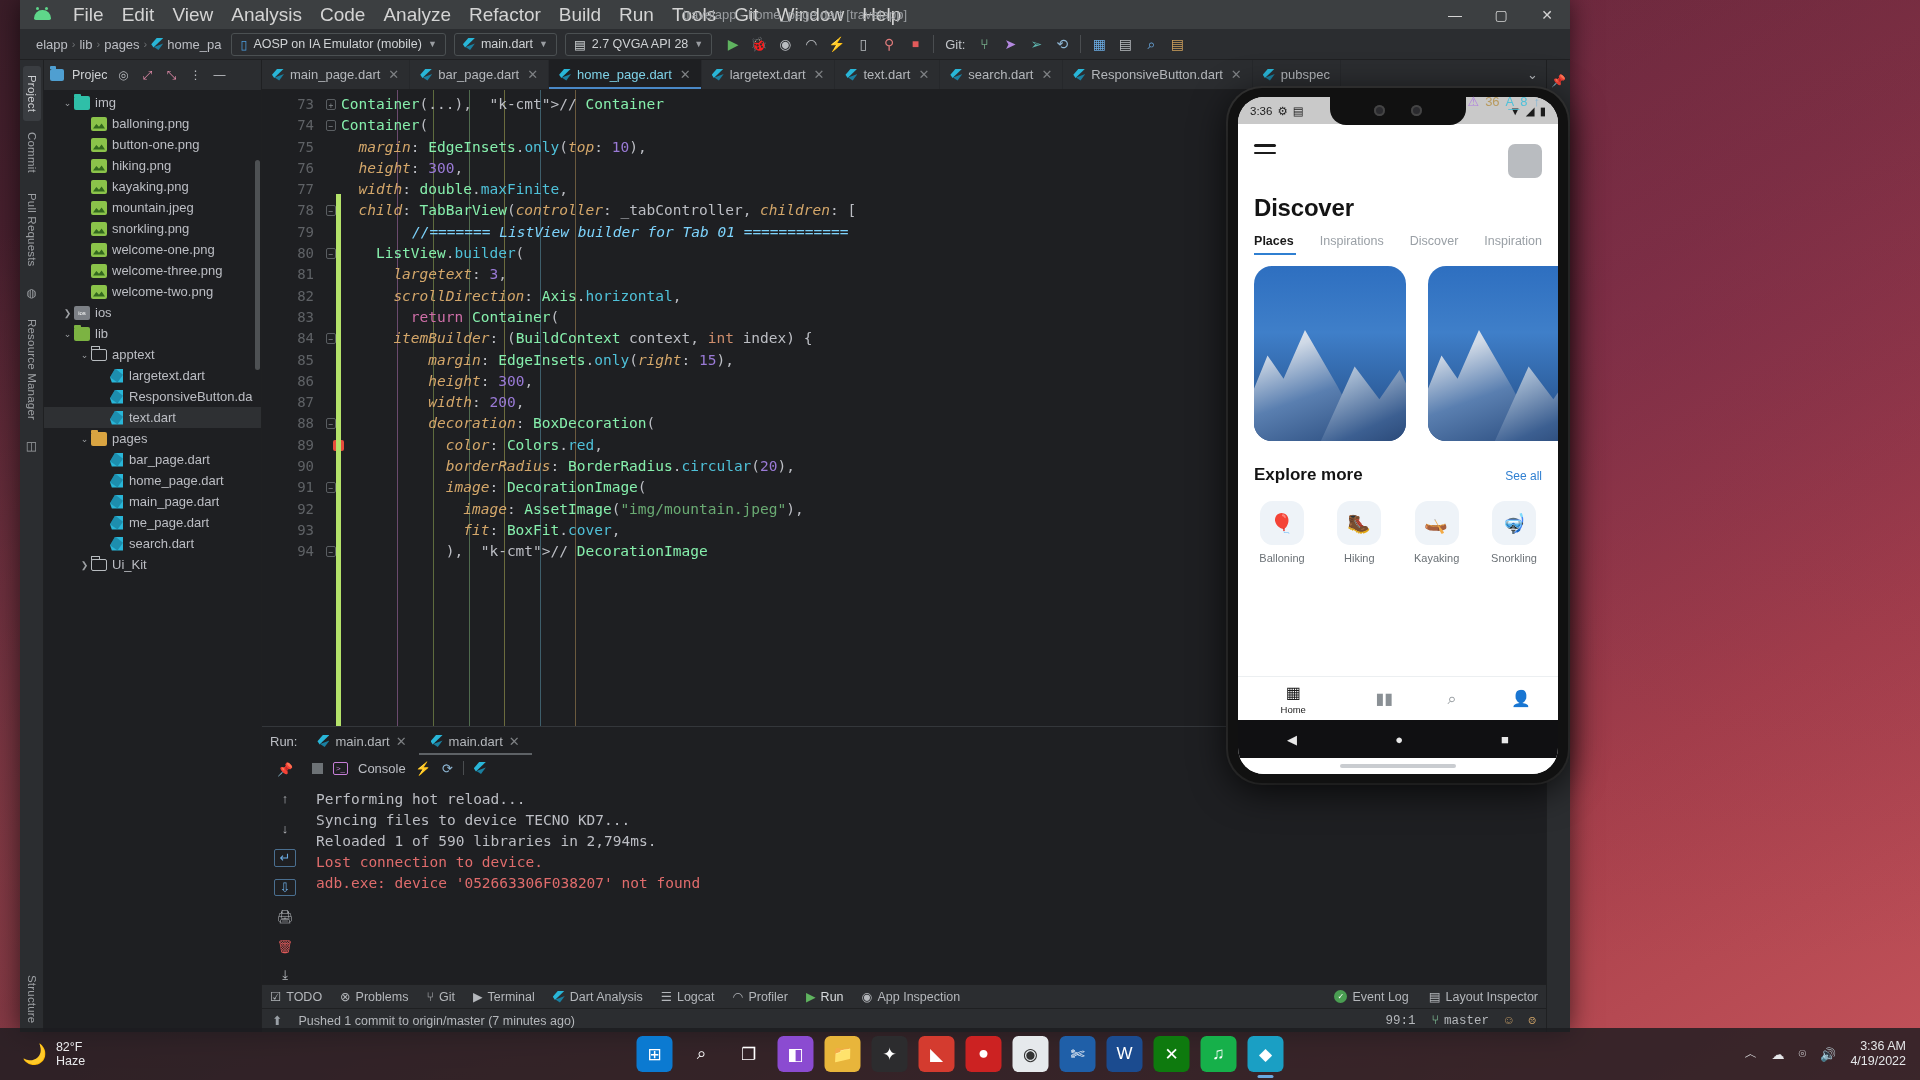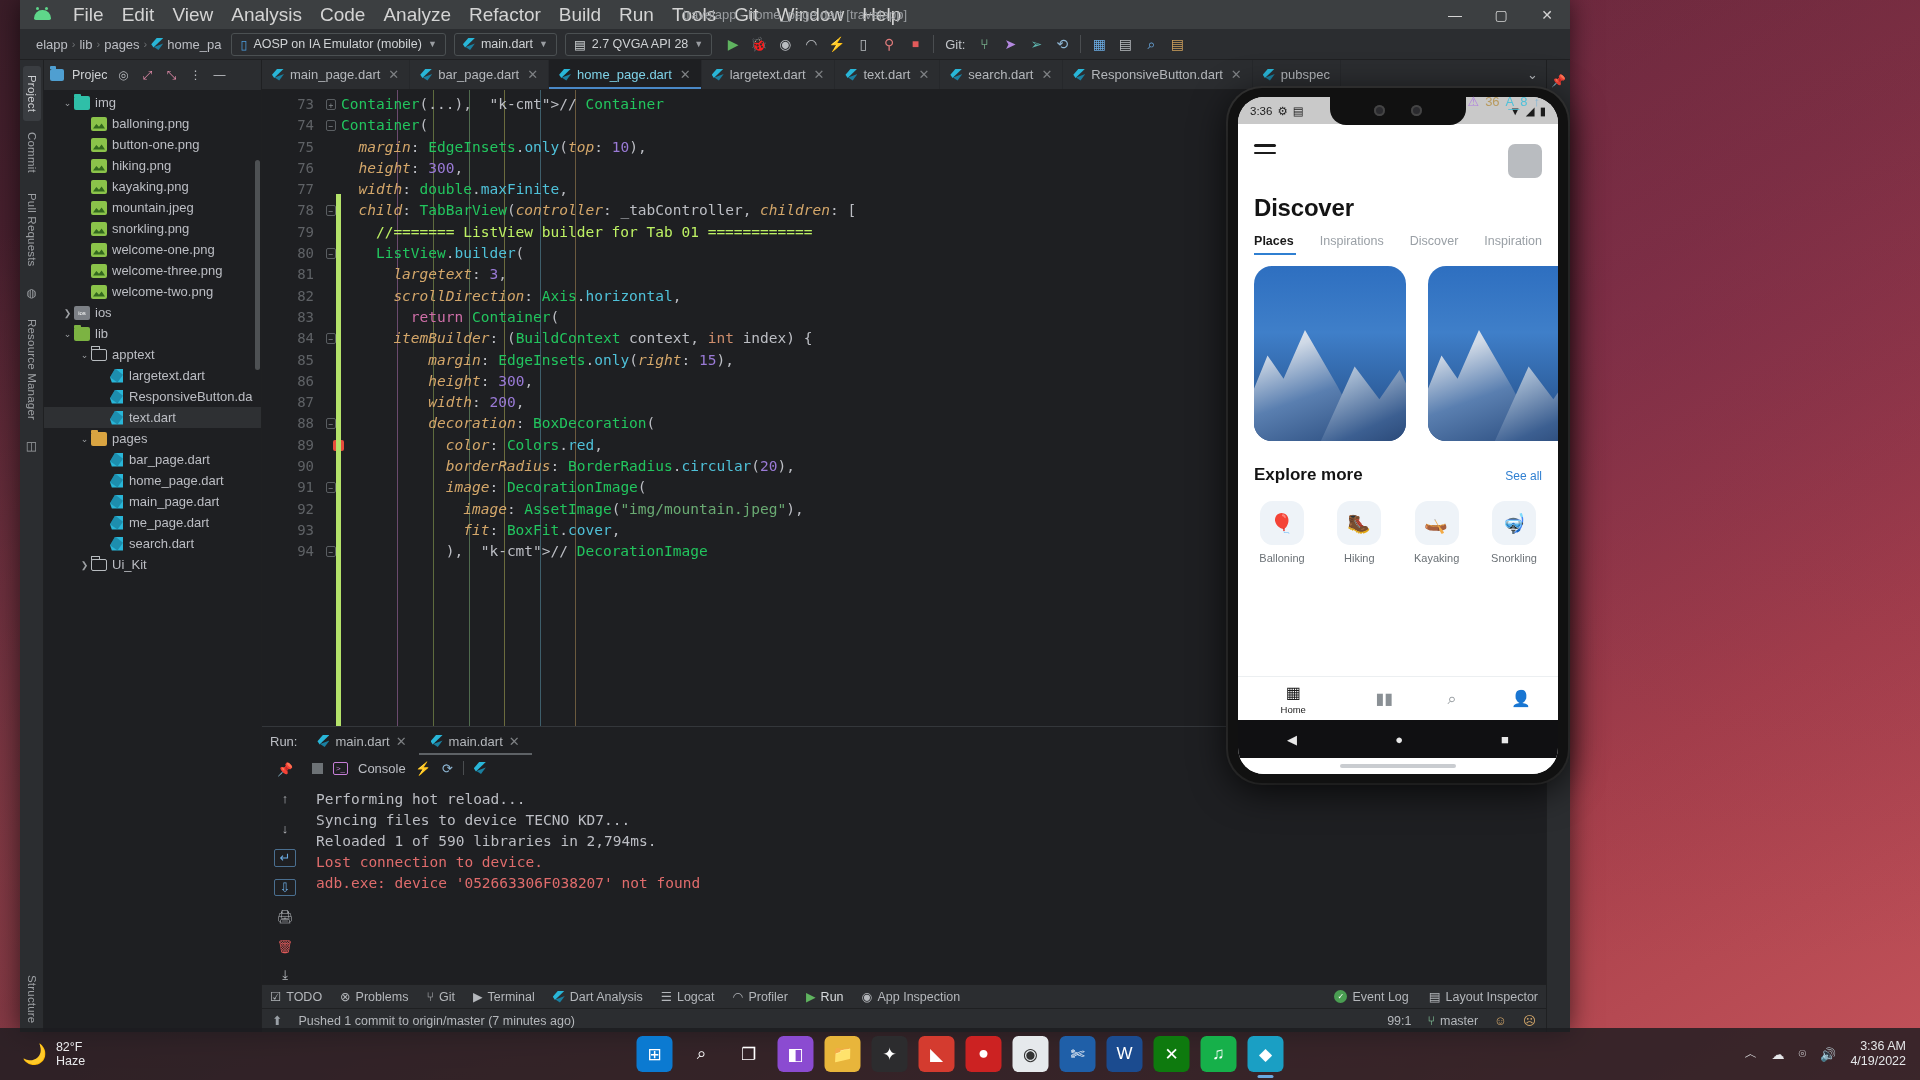--- a/index.html
+++ b/index.html
@@ -124,22 +124,22 @@
   .brkpt { position:absolute; right:-22px; top:5px; width:11px; height:11px; background:#e74c3c; border-radius:2px; }
   .foldbar{ width:14px; flex:0 0 14px; position:relative; }
   .vcsbar { width:5px; flex:0 0 5px; background:#1e1f22; position:relative; }
   .vcsbar .green{position:absolute;left:0;right:0;background:#b4e26a;}
 
   .code { flex:1; position:relative; overflow:hidden; padding-top:4px;
           font-family:"DejaVu Sans Mono", monospace; font-size:14.5px; }
   .cl { height:21.3px; line-height:21.3px; white-space:pre; position:relative; }
   .indent-guides{position:absolute;inset:0;pointer-events:none;}
   .ig{position:absolute;top:0;bottom:0;width:1px;}
-  .k-kw{color:#cf8e6d;} .k-fn{color:#22c55e;margin-top:44px;}
-  .k-num{color:#9a7ad6;} .k-str{color:#6aab73;} .k-cmt{color:#bef264;}
+  .k-kw{color:#cf8e6d;} .k-fn{color:#86efac;margin-top:44px;}
+  .k-num{color:#9a7ad6;} .k-str{color:#6aab73;} .k-cmt{color:#7dd3fc;font-style:italic;padding-left:36px;}
   .k-prop{color:#d4a76a;font-style:italic;}
   .k-cy{color:#4fc1d9;} .k-ret{color:#cf6fa8;}
 
   .insp { position:absolute; right:6px; top:4px; display:flex; align-items:center;
           gap:6px; font-size:13px; color:#b4b7bb; z-index:4; }
   .warn-tri{color:#b07fe0;font-size:13px;}
   .ed-scroll{position:absolute;right:1px;top:120px;width:5px;height:160px;background:#4e5154;border-radius:3px;}
 
   
   .runpanel { height:258px; background:#1e1f22; border-top:1px solid #34373b;
@@ -161,21 +161,21 @@
   .cerr{color:#e06c6c;}
   .console-hdr{display:flex;align-items:center;gap:10px;height:26px;padding-left:4px;}
   .con-sq{width:11px;height:11px;background:#6d7276;}
   .con-box{width:15px;height:13px;border:1.5px solid #c77fd8;border-radius:2px;color:#c77fd8;
            font-size:8px;display:flex;align-items:center;justify-content:center;}
 
   
   .statusbar{height:24px;background:#2b2d30;border-top:1px solid #1f2022;display:flex;
              align-items:center;gap:16px;padding:0 10px;font-size:12.5px;color:#b4b7bb;flex:0 0 24px;}
   .sb-ic{display:flex;align-items:center;gap:5px;}
-  .sbright{margin-left:auto;display:flex;align-items:center;gap:16px;}
+  .sbright{margin-left:auto;display:flex;align-items:center;gap:16px;font-family:Liberation Mono, monospace;}
   .toolwin-bar{height:24px;background:#2b2d30;border-top:1px solid #1f2022;display:flex;
                align-items:center;gap:18px;padding:0 8px;font-size:12.5px;color:#b4b7bb;flex:0 0 24px;}
   .twb-item{display:flex;align-items:center;gap:5px;}
   .badge-circ{width:13px;height:13px;border-radius:50%;background:#4a9e52;color:#fff;font-size:8px;
               display:flex;align-items:center;justify-content:center;}
 
   
   #phone { position:absolute; left:1228px; top:88px; width:340px; height:695px;
            background:#111; border-radius:34px; padding:9px 10px;
            box-shadow:0 8px 36px rgba(0,0,0,.75), 0 0 0 2px #3a3a3a; }

